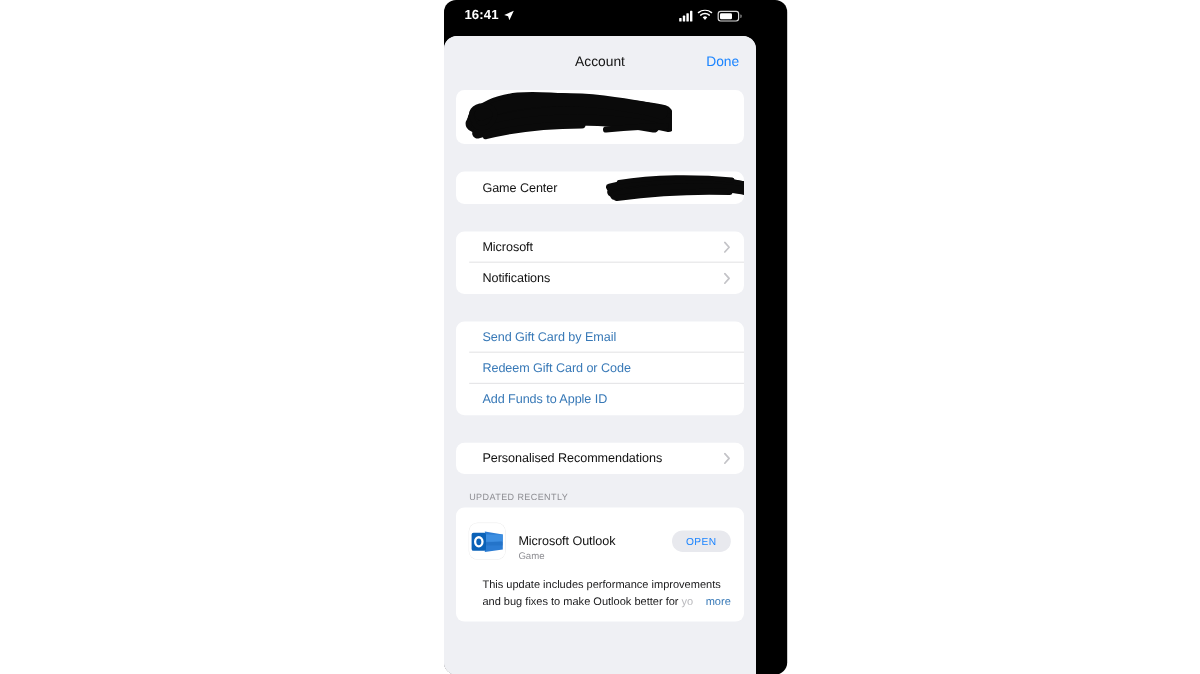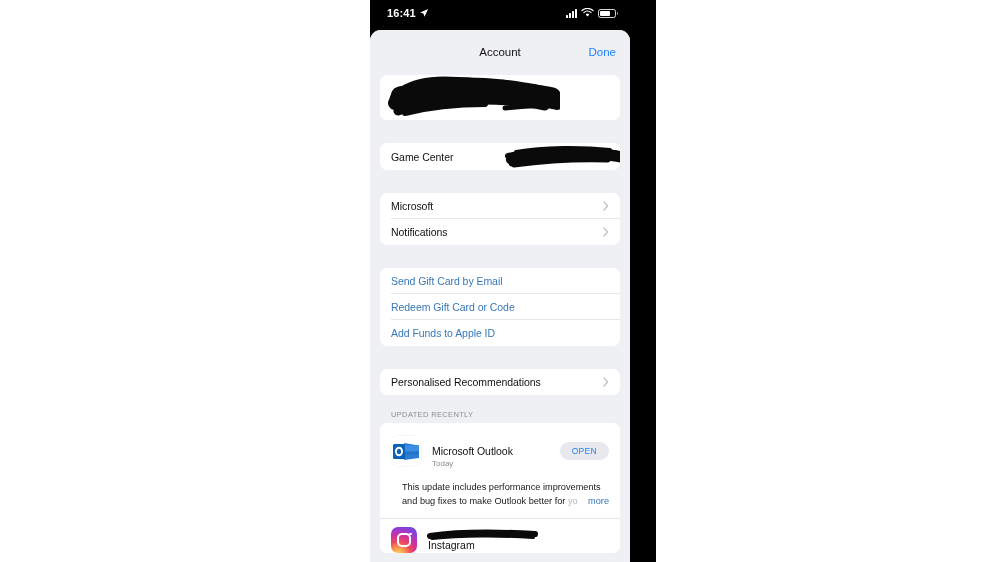--- a/index.html
+++ b/index.html
@@ -16,20 +16,21 @@
     background: #ffffff;
   }
 
   
   #phone {
     position: absolute;
     left: 370px; top: 0;
     width: 286px; height: 562px;
     background: #000000;
     overflow: hidden;
+    border-radius: 10px;
   }
 
   
   #statusbar {
     position: absolute;
     left: 0; top: 0;
     width: 260px; height: 30px;
     color: #ffffff;
     z-index: 30;
   }
@@ -129,21 +130,21 @@
     overflow: hidden;
   }
   .gap-lg { height: 23px; }
   .gap-sm { height: 15px; }
 
   .row {
     position: relative;
     height: 26px;
     display: flex;
     align-items: center;
-    padding: 0 11px;
+    padding: 0 22px;
   }
   .row-label {
     font-size: 10.5px;
     color: #111111;
     letter-spacing: -0.05px;
   }
   .row-link .row-label { color: #3879b7; }
   .sep {
     position: absolute;
     left: 11px; right: 0; bottom: 0;
@@ -402,47 +403,31 @@
                 <path d="M13 7 L28 9.5 L28 22 L13 24 Z" fill="#2b7cd3"></path>
                 <path d="M13 9.5 L28 9.5 L28 15 L13 16 Z" fill="#3f92e3" opacity="0.85"></path>
                 <rect x="13" y="15.5" width="15" height="3" fill="#1e6bbf" opacity="0.5"></rect>
                 <rect x="2" y="8" width="12" height="15" rx="1.6" fill="#0a62b8"></rect>
                 <ellipse cx="8" cy="15.5" rx="4" ry="4.8" fill="#ffffff"></ellipse>
                 <ellipse cx="8" cy="15.5" rx="2.1" ry="2.8" fill="#0a62b8"></ellipse>
               </svg>
             </div>
             <div class="app-meta">
               <div class="app-name">Microsoft Outlook</div>
-              <div class="app-sub">Today</div>
+              <div class="app-sub">Game</div>
             </div>
             <button class="open-btn">OPEN</button>
           </div>
 
           <div class="app-desc">
             <span>This update includes performance improvements</span>
             <span>and bug fixes to make Outlook better for</span>
             <span class="desc-fade-word">yo</span>
             <span class="more-link">more</span>
           </div>
 
-          <div class="app-head2">
-            <div class="card-top-sep"></div>
-            <div class="ig-icon">
-              <span class="ring"></span>
-                <span class="dot"></span>
-            </div>
-            <div class="app-meta2">
-              <div class="app-name2">Instagram</div>
-              <svg class="scribble" style="left:-1px; top:-1px;" width="112" height="14" viewBox="0 0 112 14">
-                <g stroke="#0a0a0a" fill="none" stroke-linecap="round">
-                  <path d="M3 7 C30 3, 72 3, 108 5" stroke-width="6"></path>
-                  <path d="M5 9 C34 6, 76 6, 106 8" stroke-width="4"></path>
-                </g>
-              </svg>
-            </div>
-          </div>
 
         </div>
 
       </div>
     </div>
   </div>
 </div>
 
 </body></html>

